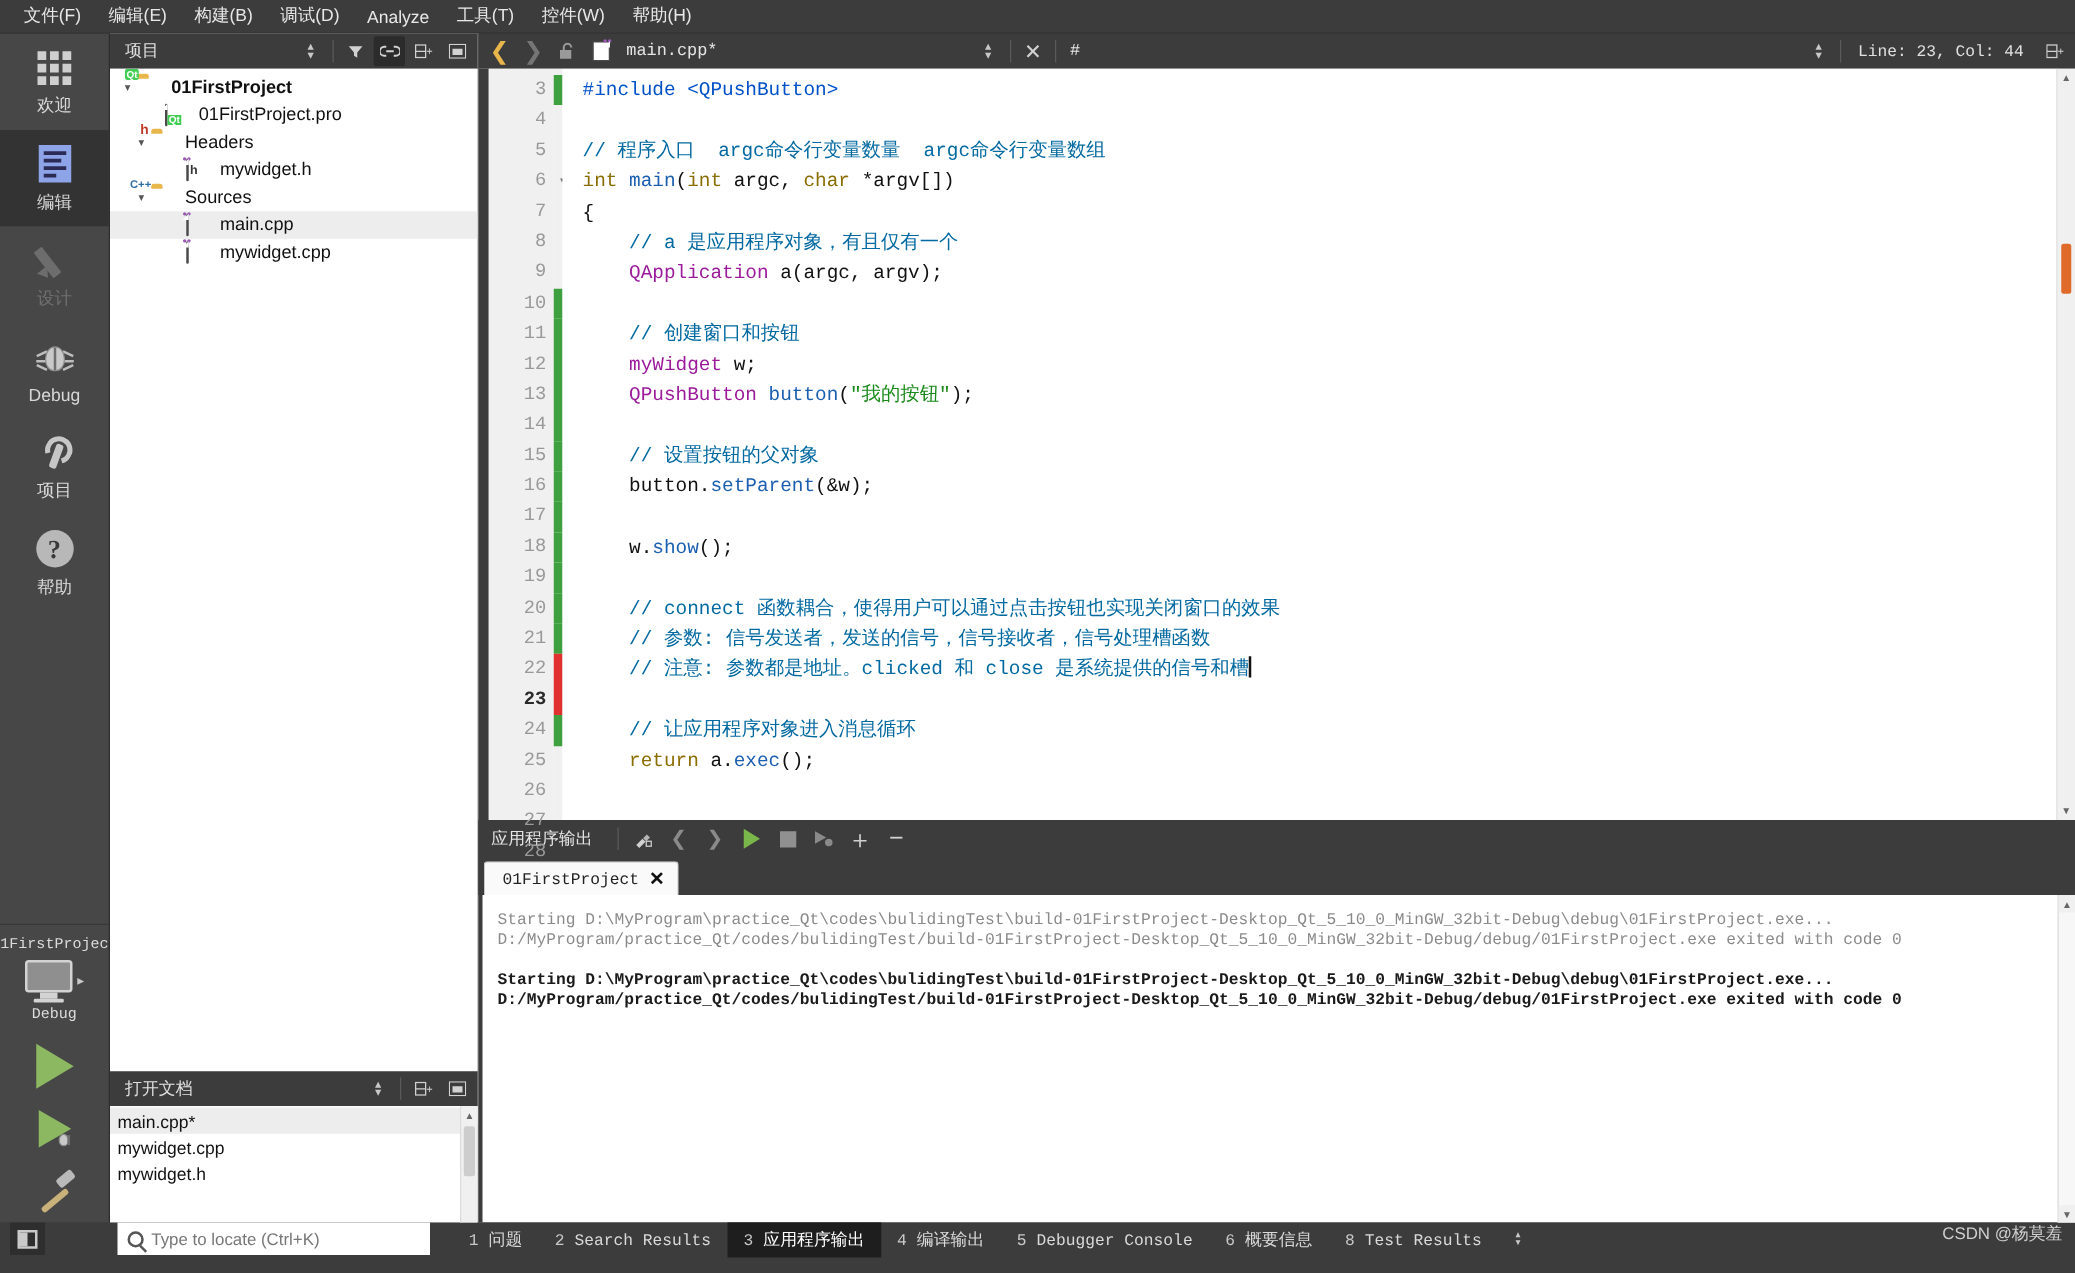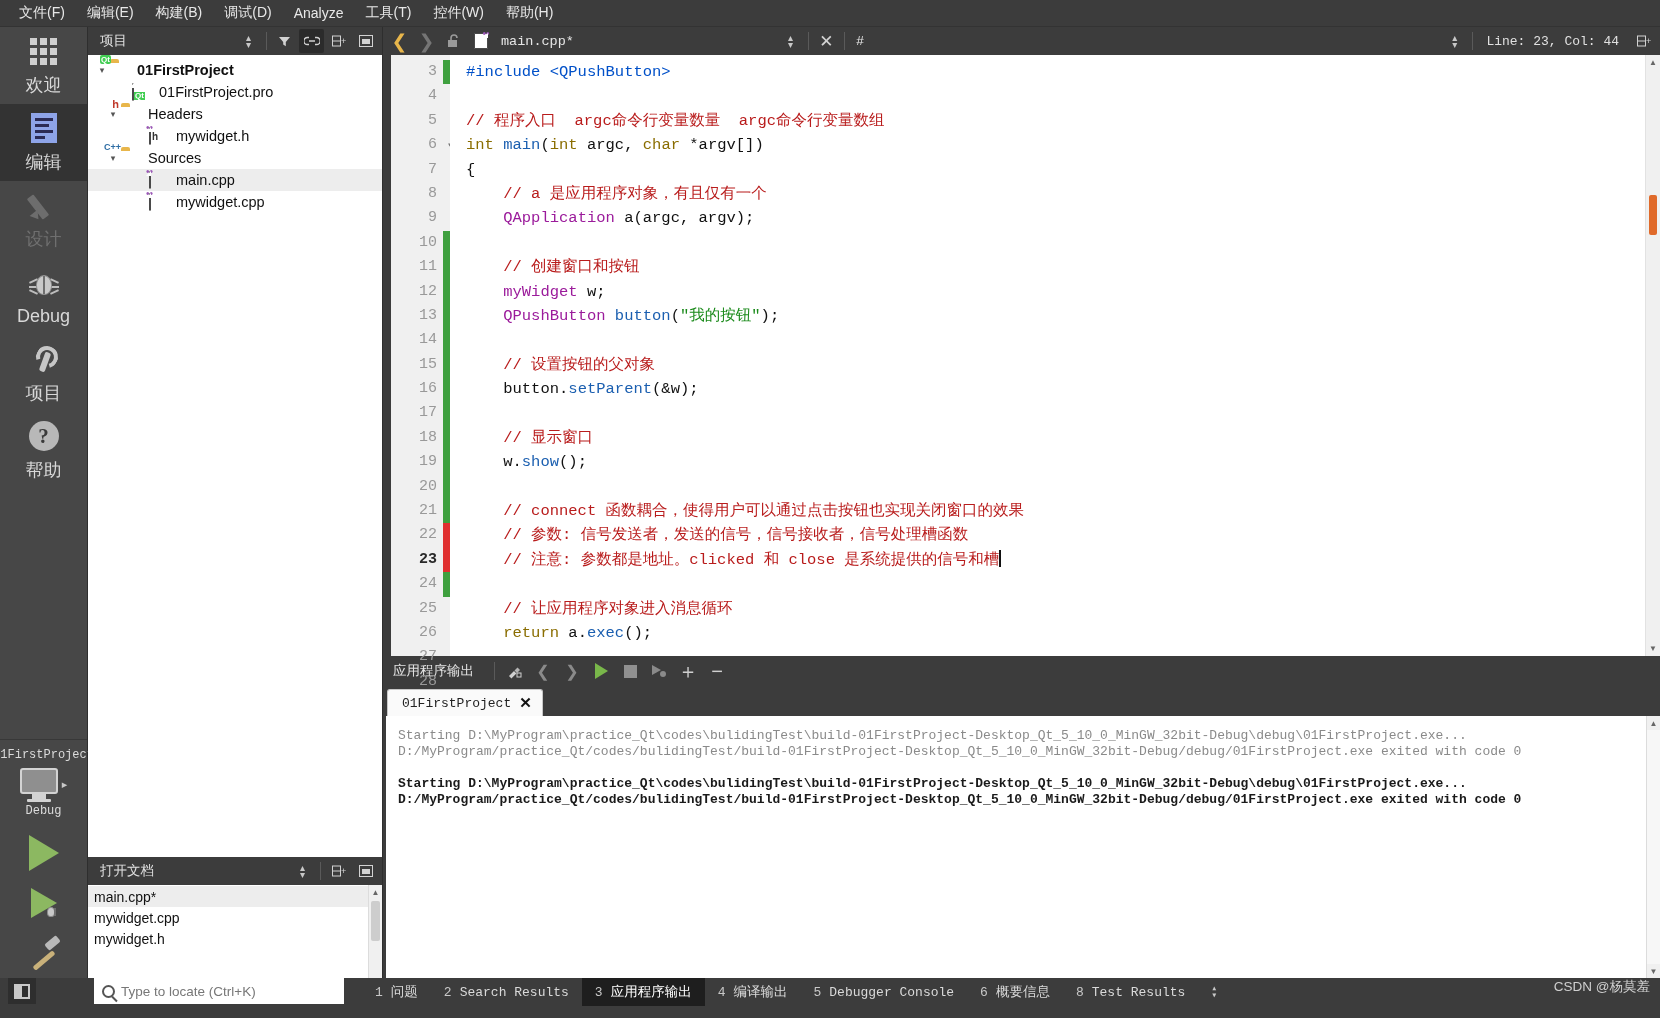--- a/index.html
+++ b/index.html
@@ -30,21 +30,21 @@
   
   .modebar {
     width: 88px; flex: 0 0 88px; background: #474747; display: flex; flex-direction: column;
     border-right: 1px solid #2e2e2e;
   }
   .mode {
     height: 77px; display: flex; flex-direction: column; align-items: center; justify-content: center;
     gap: 5px; cursor: pointer; position: relative;
   }
   .mode.active { background: #333333; }
-  .mode .lbl { font-size: 18px; color: #d8d8d8; font-family: "Liberation Sans", sans-serif; }
+  .mode .lbl { font-size: 14px; color: #d8d8d8; font-family: "Liberation Sans", sans-serif; }
   .mode.disabled .lbl { color: #6f6f6f; }
   .mode-ico { width: 34px; height: 34px; display: flex; align-items: center; justify-content: center; }
 
   .grid-ico { display: grid; grid-template-columns: repeat(3, 7px); grid-template-rows: repeat(3, 7px); gap: 3px; }
   .grid-ico i { background: #cfcfcf; display: block; }
 
   .edit-ico { width: 26px; height: 30px; background: #8ea4e8; display: flex; flex-direction: column;
     justify-content: center; gap: 3px; padding: 3px 4px; }
   .edit-ico i { height: 3px; background: #2b2b55; display: block; }
   .edit-ico i:nth-child(2) { width: 78%; }
@@ -179,21 +179,21 @@
   .mk.green { background: #3fa03f; }
   .mk.red { background: #e03030; }
 
   .codearea {
     flex: 1 1 auto; padding-top: 5px; padding-left: 16px; overflow: hidden;
     font-family: "Liberation Mono", monospace; font-size: 15.5px; background:#fff; position: relative;
   }
   .cl { height: 24.4px; line-height: 24.4px; white-space: pre; }
   .kw   { color: #8a6d00; }     
   .pre  { color: #0050c8; font-weight: 500; }
-  .cmt  { color: #b91c1c; }
+  .cmt  { color: #0369a1; }
   .typ  { color: #9b1b9b; }
   .fn   { color: #1b5fb0; }
   .str  { color: #1a8a1a; }
   .pln  { color: #111; }
   .caret { display: inline-block; width: 1.5px; height: 17px; background: #111; vertical-align: -3px; }
 
   .edscroll { width: 15px; flex: 0 0 15px; background: #f0f0f0; position: relative; border-left: 1px solid #e2e2e2;}
   .edscroll .thumb { position:absolute; left:3px; right:3px; background:#e06a2a; border-radius:2px;}
   .edscroll .arr { height: 15px; text-align:center; font-size: 8px; color: #666; line-height: 15px;}
 
@@ -618,21 +618,20 @@
             <div class="cl"><span class="cmt">    // a 是应用程序对象，有且仅有一个</span></div>
             <div class="cl"><span class="pln">    </span><span class="typ">QApplication</span><span class="pln"> a(argc, argv);</span></div>
             <div class="cl"></div>
             <div class="cl"><span class="cmt">    // 创建窗口和按钮</span></div>
             <div class="cl"><span class="pln">    </span><span class="typ">myWidget</span><span class="pln"> w;</span></div>
             <div class="cl"><span class="pln">    </span><span class="typ">QPushButton</span><span class="pln"> </span><span class="fn">button</span><span class="pln">(</span><span class="str">"我的按钮"</span><span class="pln">);</span></div>
             <div class="cl"></div>
             <div class="cl"><span class="cmt">    // 设置按钮的父对象</span></div>
             <div class="cl"><span class="pln">    button.</span><span class="fn">setParent</span><span class="pln">(&amp;w);</span></div>
             <div class="cl"></div>
-            <div class="cl"><span class="cmt">    // 显示窗口</span></div>
             <div class="cl"><span class="pln">    w.</span><span class="fn">show</span><span class="pln">();</span></div>
             <div class="cl"></div>
             <div class="cl"><span class="cmt">    // connect 函数耦合，使得用户可以通过点击按钮也实现关闭窗口的效果</span></div>
             <div class="cl"><span class="cmt">    // 参数: 信号发送者，发送的信号，信号接收者，信号处理槽函数</span></div>
             <div class="cl"><span class="cmt">    // 注意: 参数都是地址。clicked 和 close 是系统提供的信号和槽</span><span class="caret"></span></div>
             <div class="cl"></div>
             <div class="cl"><span class="cmt">    // 让应用程序对象进入消息循环</span></div>
             <div class="cl"><span class="pln">    </span><span class="kw">return</span><span class="pln"> a.</span><span class="fn">exec</span><span class="pln">();</span></div>
           </div>
         <div class="edscroll">

